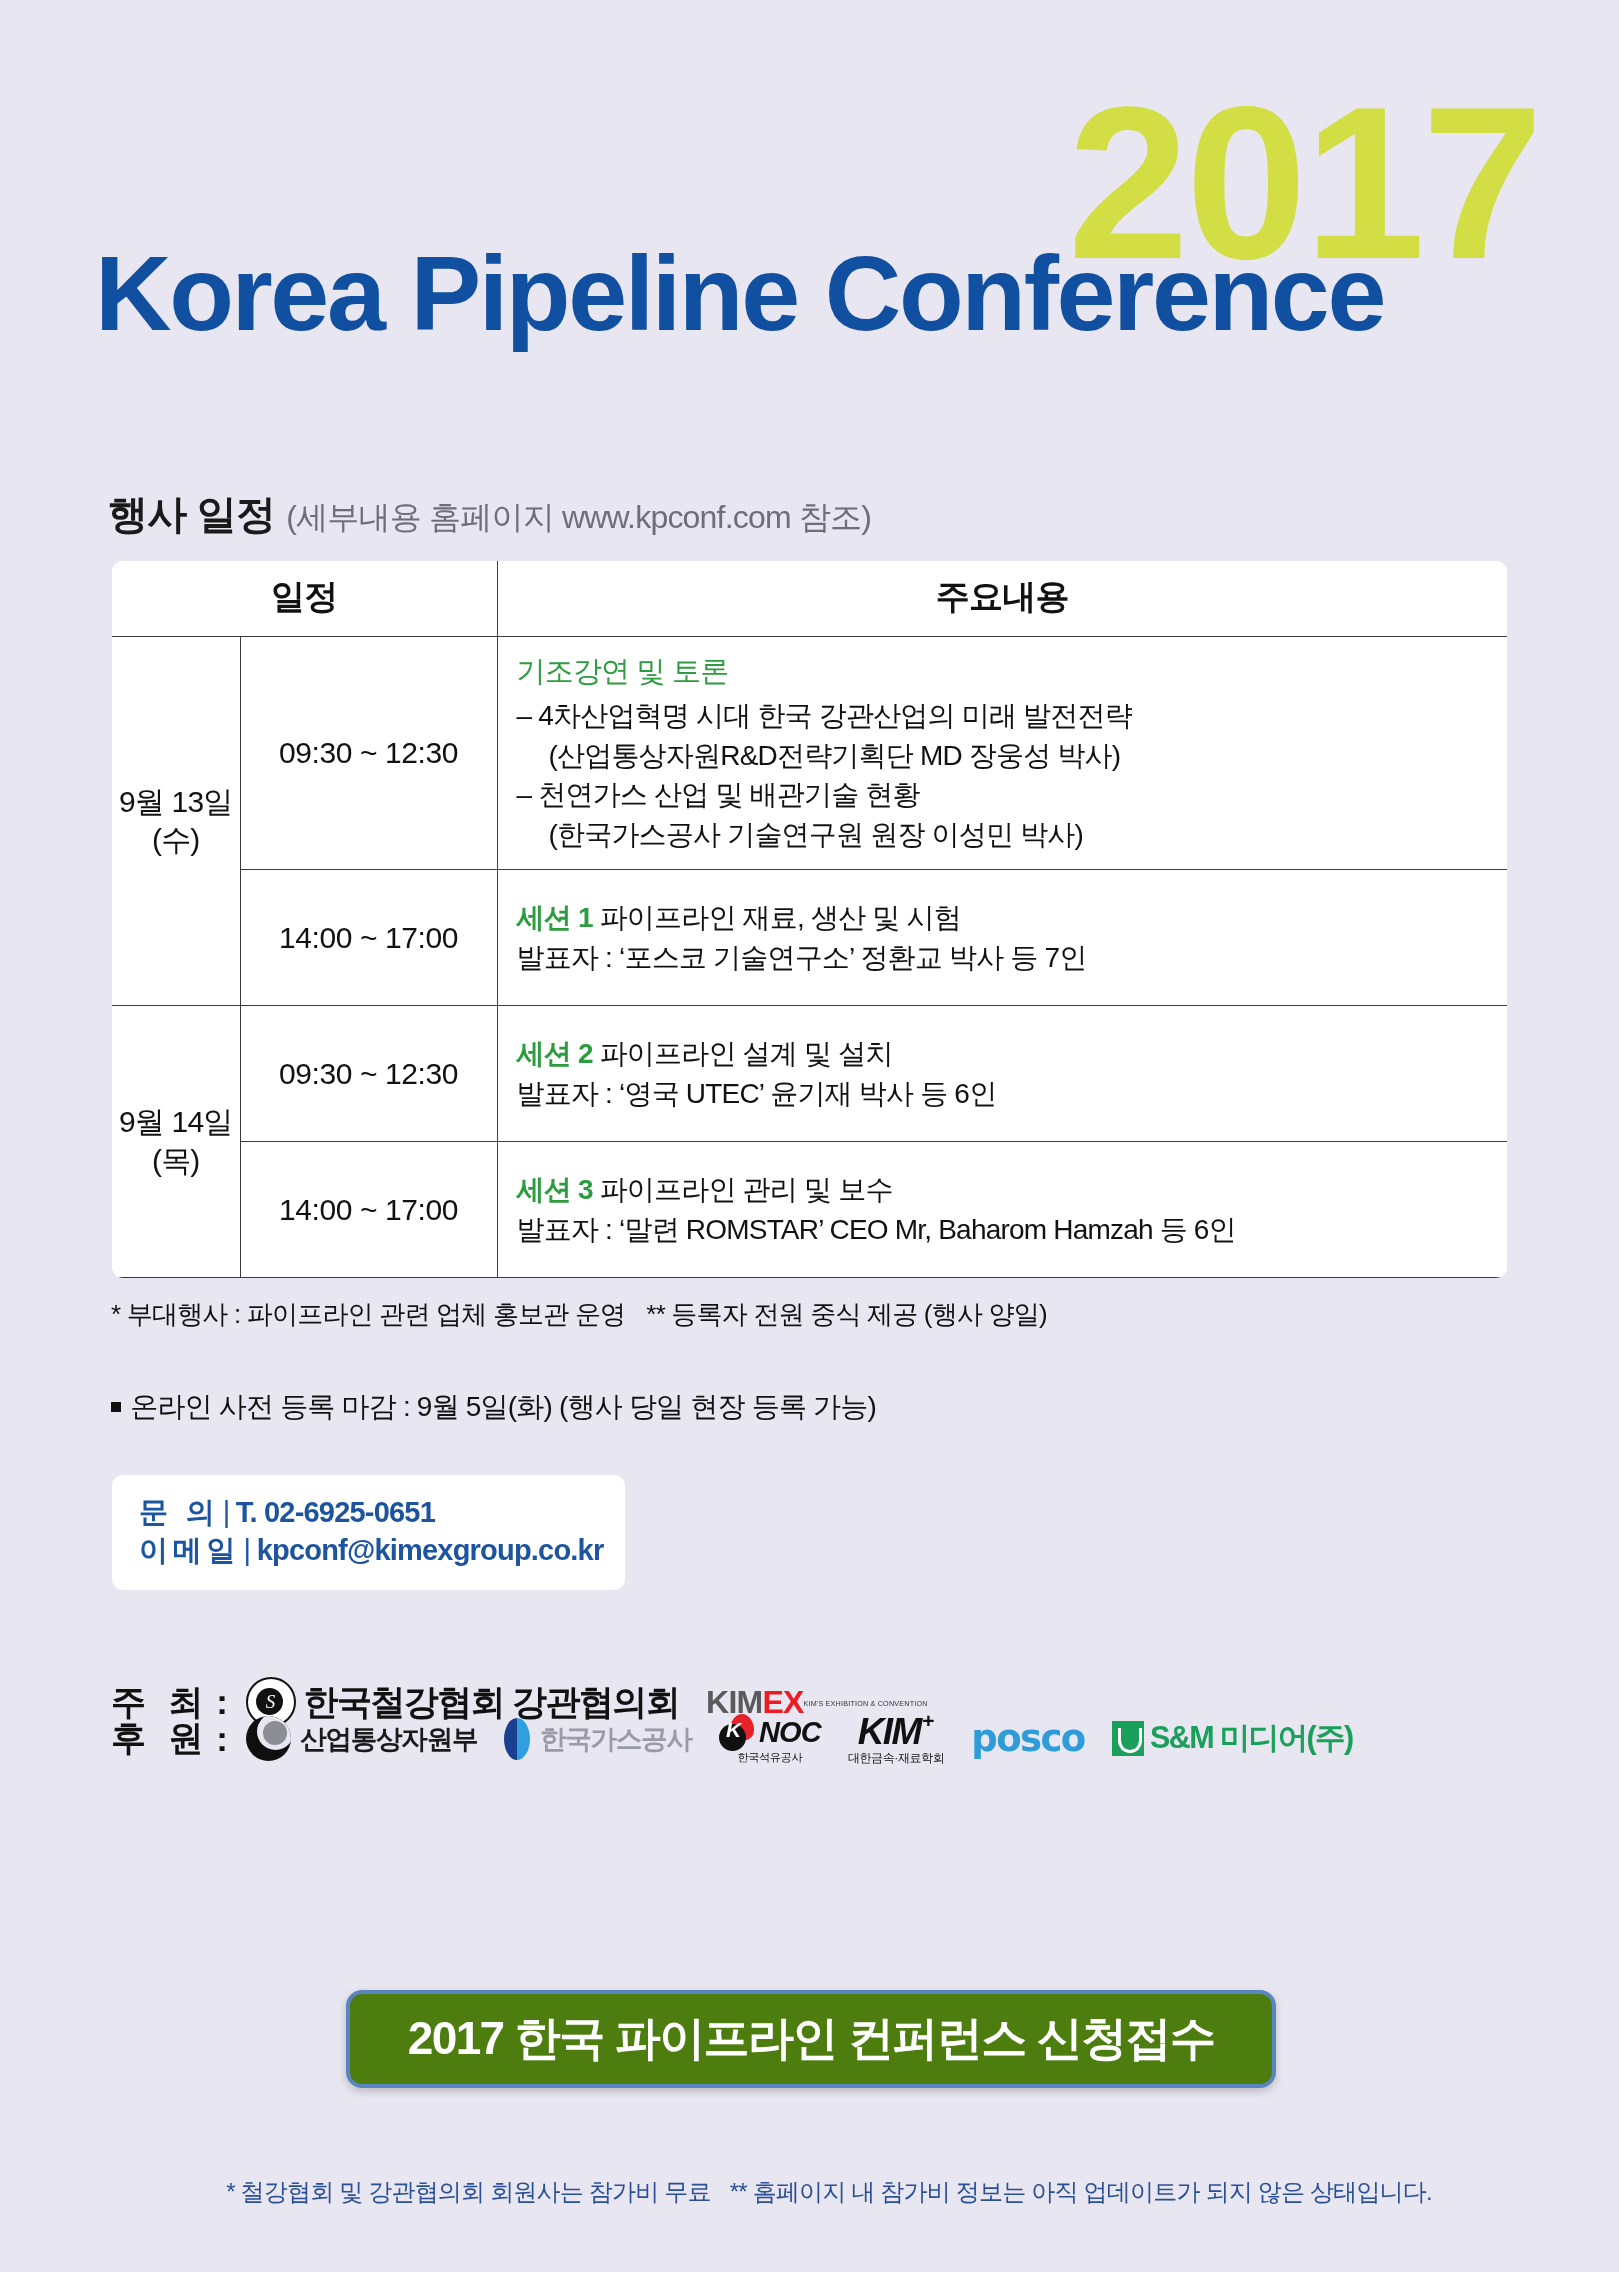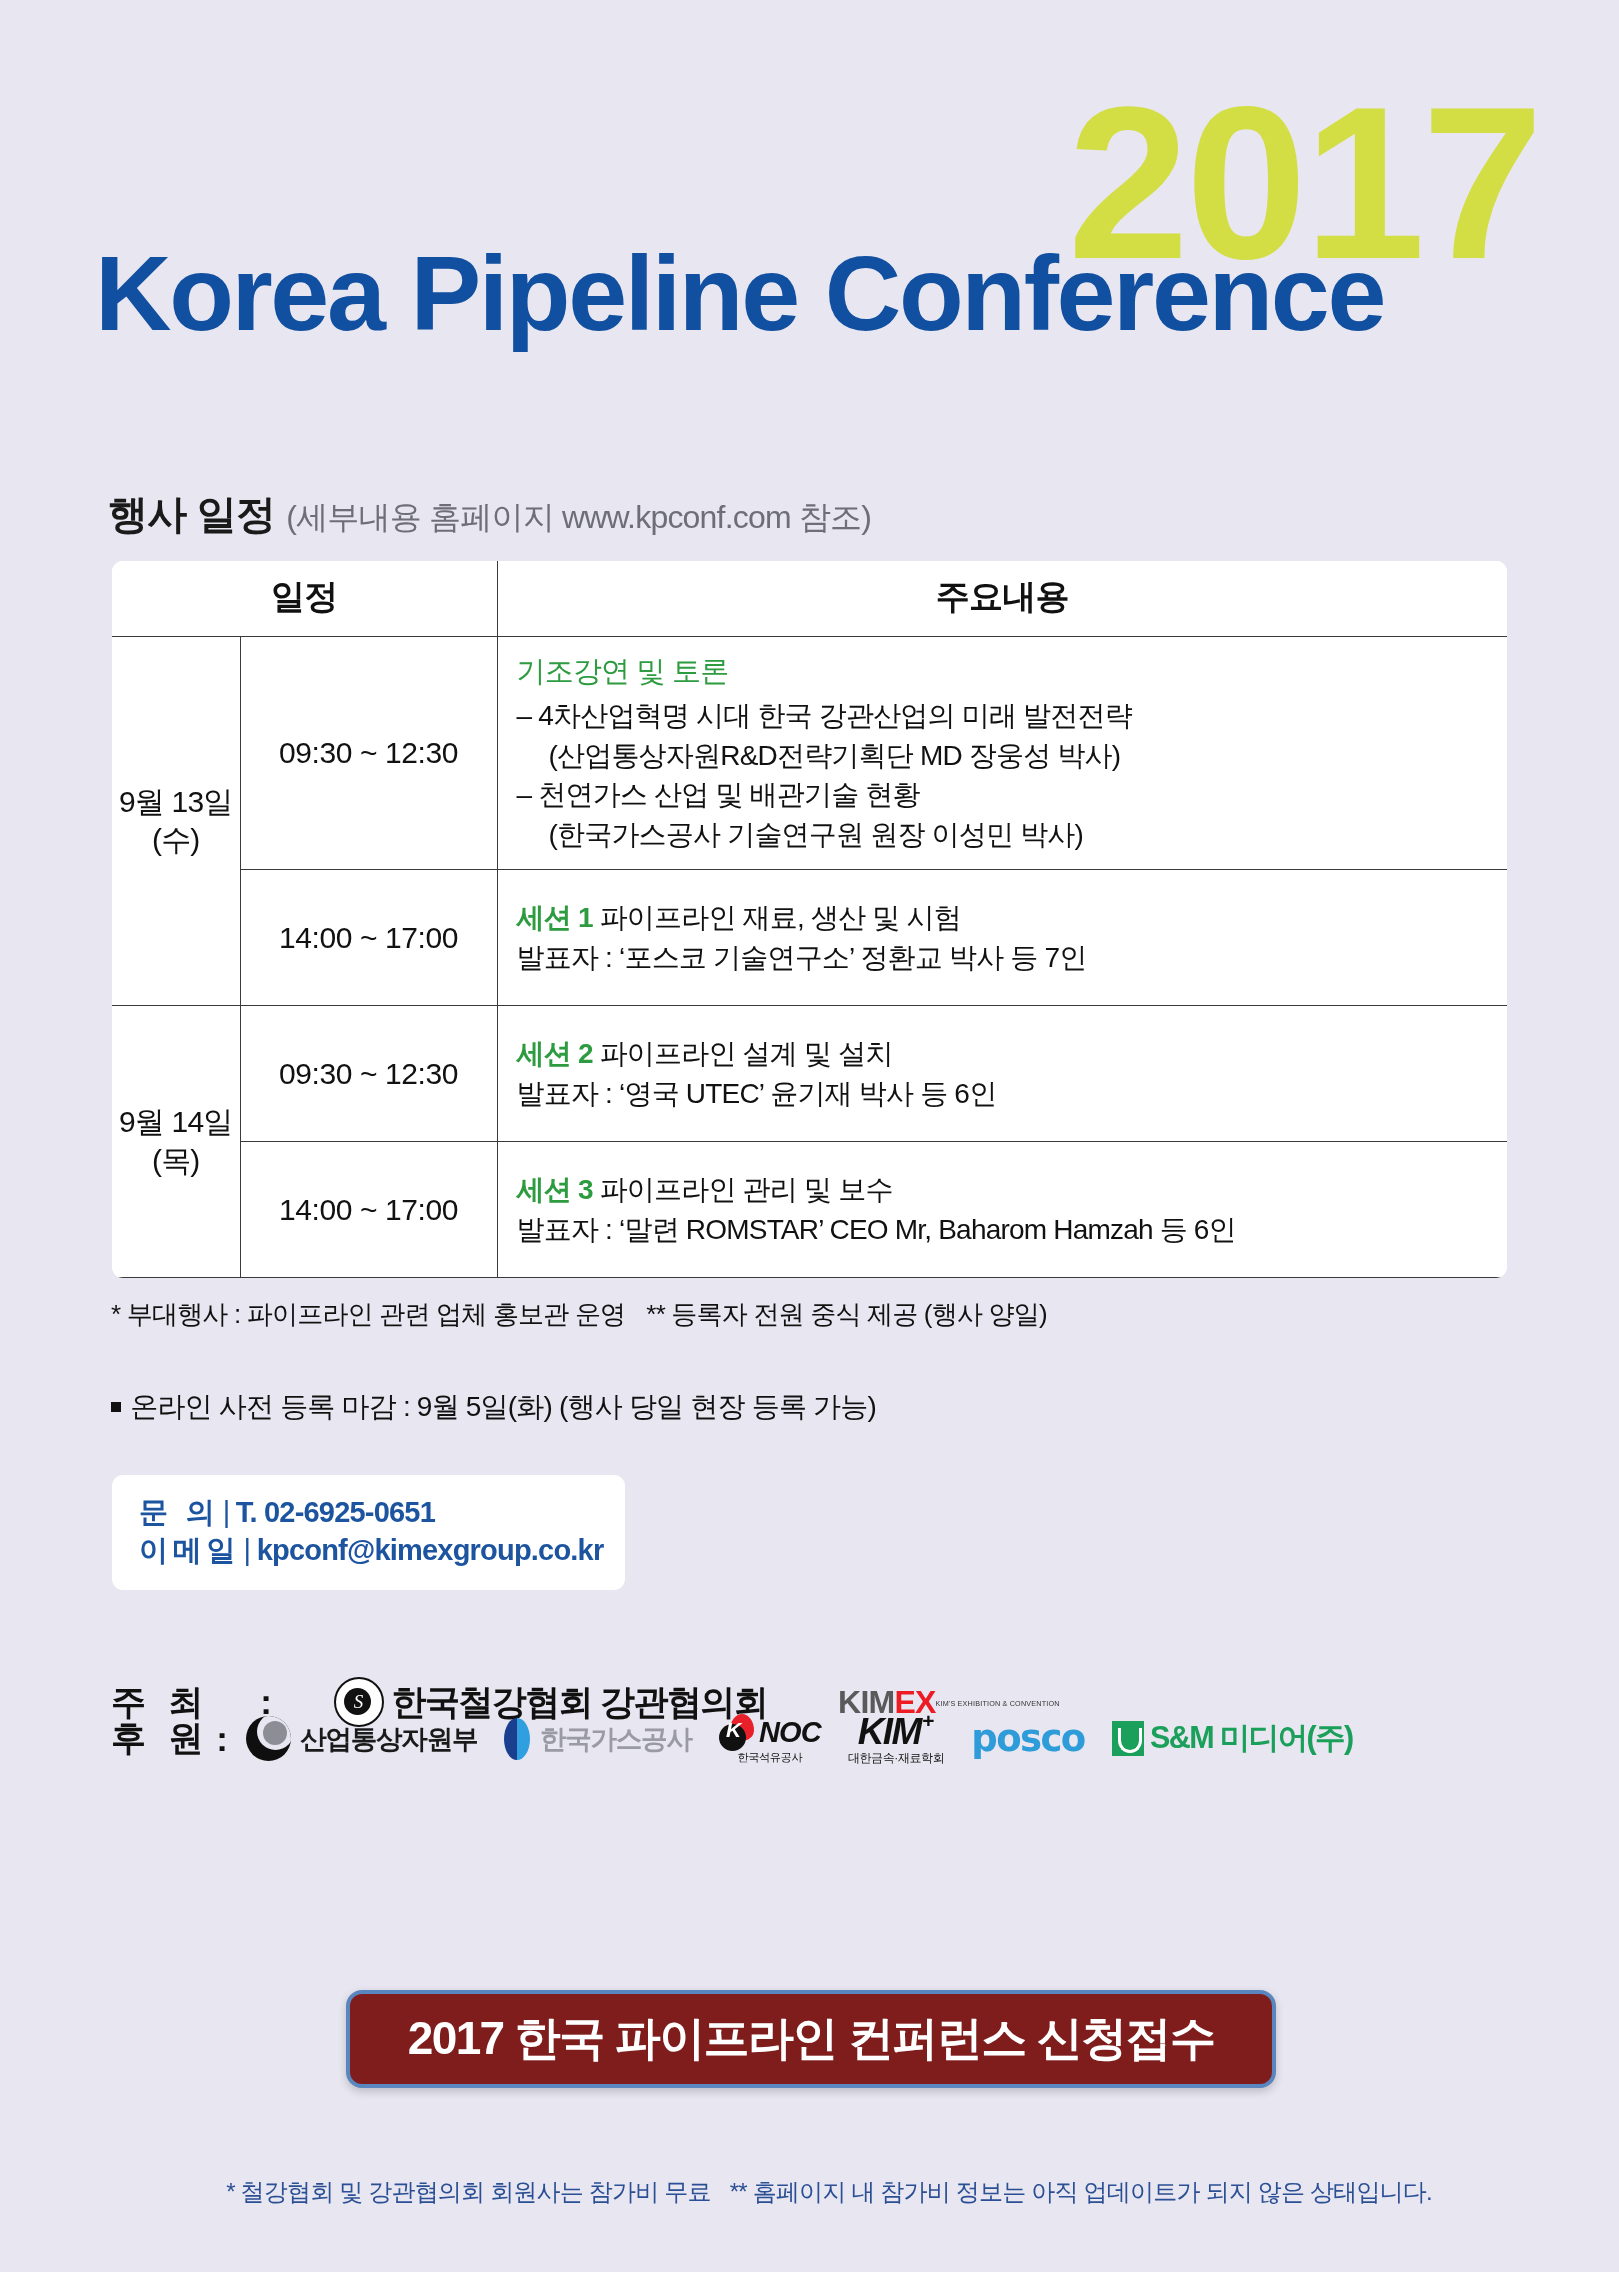--- a/index.html
+++ b/index.html
@@ -196,21 +196,21 @@
   .contact-line .sep { font-weight: 400; padding: 0 6.4px 0 3.2px; }
 
   
   .org-row {
     position: absolute;
     left: 111px;
     display: flex;
     align-items: center;
     white-space: nowrap;
   }
-  .org-row.host    { top: 1677px; gap: 44px; }
+  .org-row.host    { top: 1677px; }
   .org-row.sponsor { top: 1713px; }
 
   .org-label {
     font-size: 35px;
     font-weight: 700;
     color: #111;
     letter-spacing: 6.4px;
     margin-right: 6.4px;
   }
   .org-colon {
@@ -413,21 +413,21 @@
     letter-spacing: -1.6px;
   }
 
   
   .cta {
     position: absolute;
     left: 346px;
     top: 1990px;
     width: 930px;
     height: 98px;
-    background: #7f1d1d;
+    background: #4d7c0f;
     border: 4px solid #5a86c0;
     border-radius: 16px;
     display: flex;
     align-items: center;
     justify-content: center;
     cursor: pointer;
     box-shadow: 0 3.2px 8px rgba(0,0,0,0.18);
   }
   .cta-text {
     color: #ffffff;

